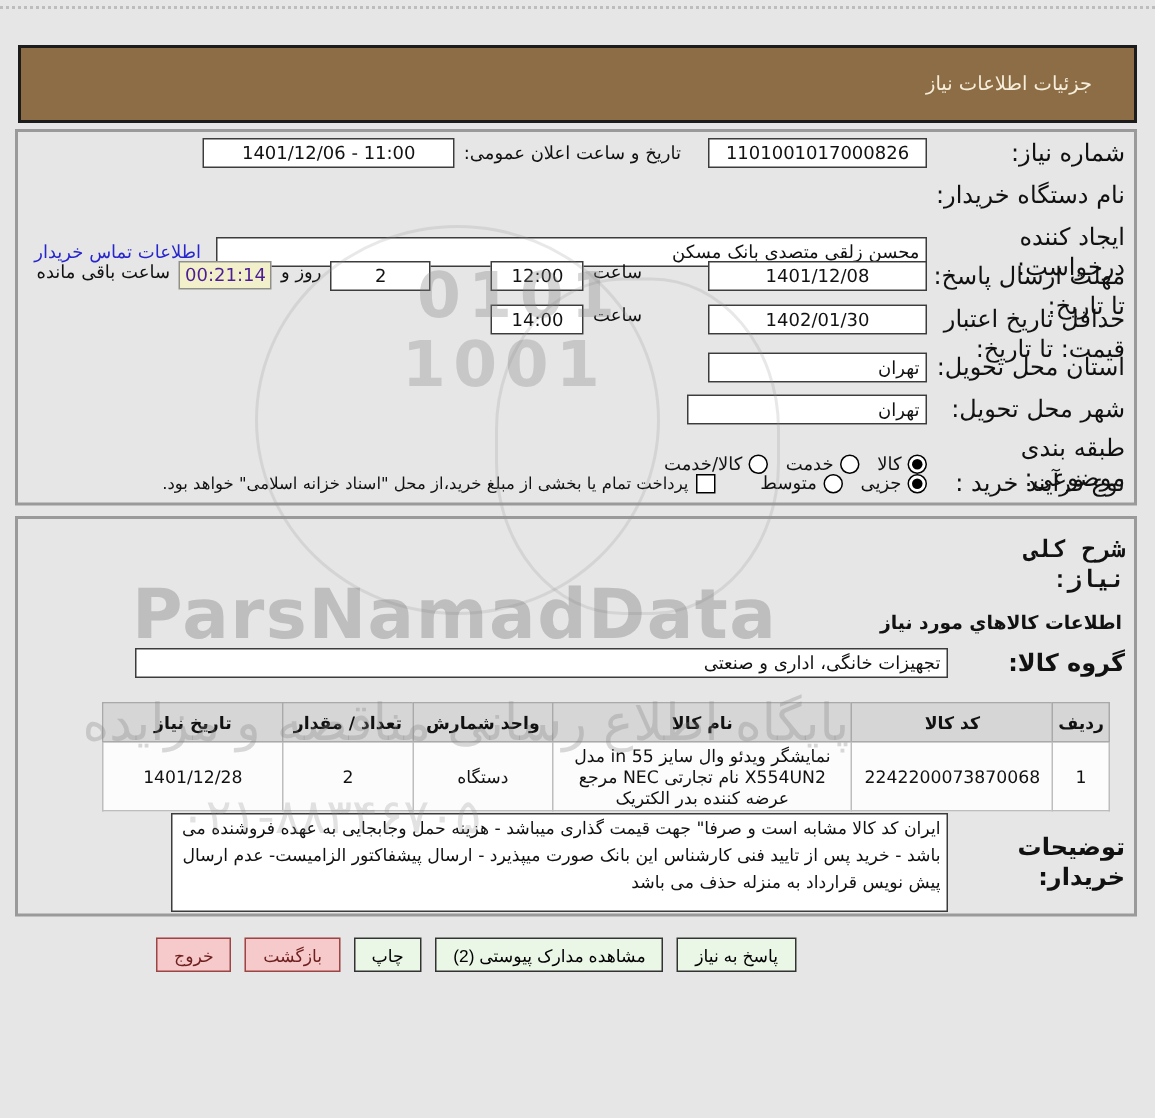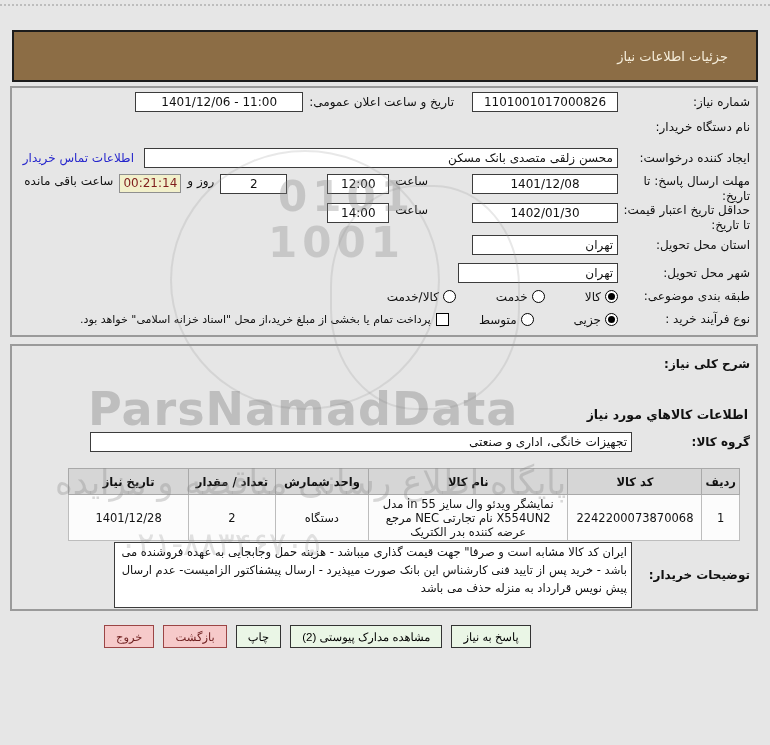--- a/index.html
+++ b/index.html
@@ -25,38 +25,38 @@
 
   .panel {
     position:absolute; left:10px; width:748px;
     border:2px solid #9a9a9a; background:transparent;
   }
   #panel-main { top:86px; height:251px; }
   #panel-need { top:344px; height:267px; }
 
   .row { position:absolute; right:6px; left:4px; display:flex; align-items:center; direction:rtl; }
   .row.top-align { align-items:flex-start; }
-  .lbl { width:132px; flex-shrink:0; text-align:right; font-size:12px; line-height:1.25; }
+  .lbl { width:132px; flex-shrink:0; text-align:right; font-size:16px; line-height:1.25; }
   .lbl.b { font-weight:bold; }
   .fld {
     background:#fff; border:1px solid #3c3c3c; height:20px; line-height:18px;
     font-size:12px; padding:0 4px; overflow:hidden; white-space:nowrap;
   }
   .fld.center { text-align:center; }
   .ltr { direction:ltr; unicode-bidi:embed; }
   .inline-lbl { margin:0 6px; white-space:nowrap; }
   .countdown {
-    background:#f2f0cb; border:1px solid #8f8f8f; color:#7f1d1d;
+    background:#f2f0cb; border:1px solid #8f8f8f; color:#4c1d95;
     height:19px; line-height:17px; width:62px; text-align:center; font-size:12px;
   }
   .link { color:#2626cc; margin-right:10px; white-space:nowrap; cursor:pointer; }
 
   .radio { width:13px; height:13px; border:1px solid #000; border-radius:50%; background:#fff; position:relative; flex-shrink:0; margin-left:4px; }
   .radio.sel::after { content:''; position:absolute; top:2px; left:2px; right:2px; bottom:2px; background:#000; border-radius:50%; }
-  .radio-lbl { margin-left:40px; white-space:nowrap; }
+  .radio-lbl { margin-left:12px; white-space:nowrap; }
   .cb { width:13px; height:13px; border:1px solid #000; background:#fff; flex-shrink:0; margin-left:5px; }
   .cb-lbl { font-size:11px; white-space:nowrap; overflow:hidden; }
 
   .textbox {
     background:#fff; border:1px solid #3c3c3c; font-size:11.5px; line-height:1.55;
     padding:1px 4px; text-align:right; overflow:hidden;
   }
   .goods-title { position:absolute; right:8px; font-weight:bold; font-size:12.5px; }
 
   table.goods { position:absolute; right:16px; width:672px; border-collapse:collapse; direction:rtl; background:#fbfbfb; }
@@ -161,21 +161,21 @@
     <span class="radio-lbl" style="margin-left:30px;">متوسط</span>
     <span class="cb"></span>
     <span class="cb-lbl">پرداخت تمام یا بخشی از مبلغ خرید،از محل "اسناد خزانه اسلامی" خواهد بود.</span>
   </div>
 
 </div>
 
 <div class="panel" id="panel-need">
 
   <div class="row top-align" style="top:11px; align-items:center;">
-    <span class="lbl b" style="width:118px;">شرح کلی نیاز:</span>
+    <span class="lbl b" style="width:118px;font-family:Liberation Mono, monospace;">شرح کلی نیاز:</span>
   </div>
 
   <div class="goods-title" style="top:61px;">اطلاعات کالاهاي مورد نیاز</div>
 
   <div class="row" style="top:86px;">
     <span class="lbl b" style="width:118px;">گروه کالا:</span>
     <span class="fld" style="width:542px;">تجهیزات خانگی، اداری و صنعتی</span>
   </div>
 
   <table class="goods" style="top:122px;">

